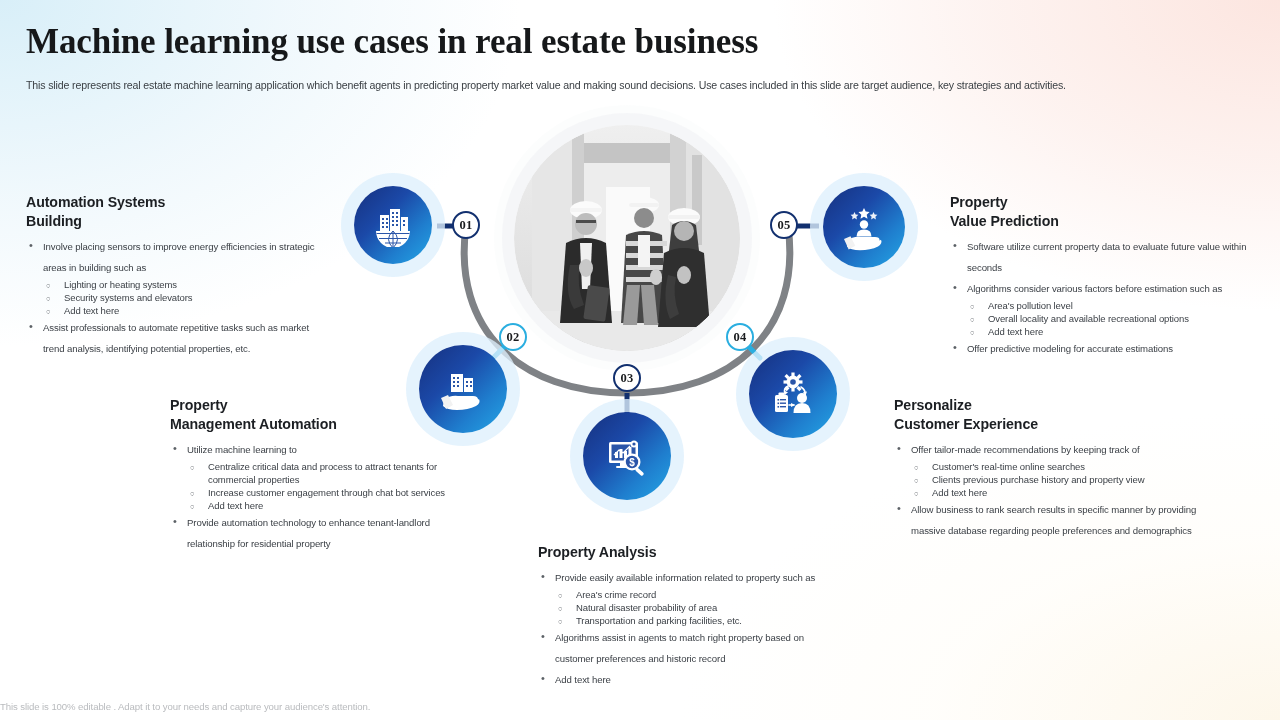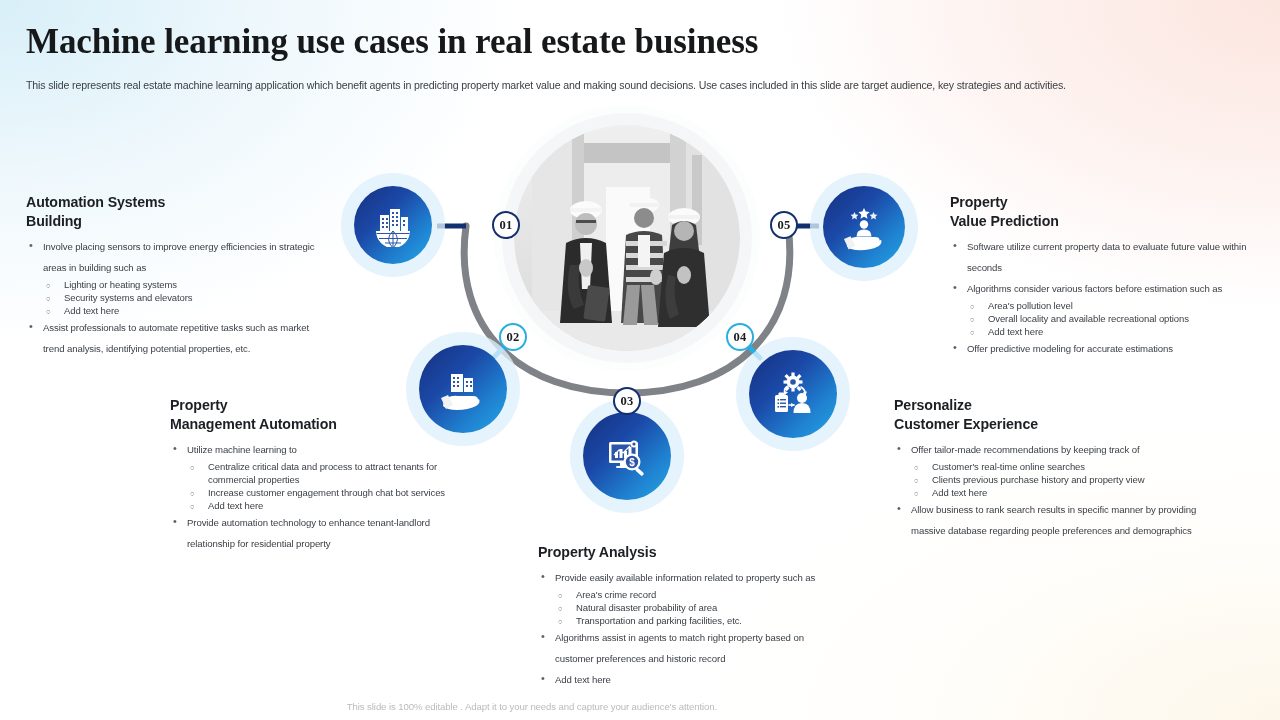--- a/index.html
+++ b/index.html
@@ -82,21 +82,21 @@
     position: relative; padding-left: 21px;
     font-size: 9.5px; color: #3a3f45; line-height: 13px;
     letter-spacing: -0.1px;
   }
   ul.l2 > li::before {
     content: "\25CB"; position: absolute; left: 3px; top: 0.5px;
     font-size: 7.5px; color: #5c6166;
   }
 
   .footer {
-    position: absolute; left: 0; bottom: 8px; width: 1064px; text-align: center;
+    position: absolute; left: 0; bottom: 8px; width: 1064px; text-align: left;
     font-size: 9.6px; color: #b9bbbe; letter-spacing: -0.1px;
   }
 </style>
 </head>
 <body>
 
 <div class="slide">
 
   <div class="title">Machine learning use cases in real estate business</div>
   <div class="subtitle">This slide represents real estate machine learning application which benefit agents in predicting property market value and making sound decisions. Use cases included in this slide are target audience, key strategies and activities.</div>
@@ -207,21 +207,21 @@
       <g stroke="#2a55a8" stroke-width="1" fill="none">
         <path d="M5.5 30.5 h33"></path>
           <path d="M8 35.5 h28"></path>
           <path d="M14 40 h16"></path>
         <path d="M22 28 v17"></path>
         <path d="M22 28 q-9 8 0 17"></path>
         <path d="M22 28 q9 8 0 17"></path>
       </g>
     </svg>
   </div>
-  <div class="badge" style="left:452px; top:211px;margin-left:40px;">01</div>
+  <div class="badge" style="left:452px; top:211px;">01</div>
 
   <div class="node" style="left:419px; top:345px; width:88px; height:88px;">
     <svg width="50" height="50" viewBox="0 0 50 50">
       <g fill="#ffffff">
         <rect x="13" y="10" width="12" height="18"></rect>
         <rect x="26" y="14" width="9" height="14"></rect>
       </g>
       <g fill="#2a55a8">
         <rect x="15" y="13" width="2" height="2"></rect>
           <rect x="19" y="13" width="2" height="2"></rect>
@@ -254,21 +254,21 @@
       <path d="M18 32 h7 v3 h-7z" fill="#ffffff"></path>
       <rect x="14" y="35" width="15" height="2" rx="1" fill="#ffffff"></rect>
       <circle cx="32" cy="13" r="3.5" fill="#ffffff"></circle>
       <circle cx="32" cy="13" r="1.6" fill="#2a55a8"></circle>
       <circle cx="30" cy="31" r="8.5" fill="#ffffff"></circle>
       <circle cx="30" cy="31" r="6.2" fill="#2a55a8"></circle>
       <text x="30" y="35" font-family="Liberation Sans, sans-serif" font-size="10" font-weight="bold" fill="#ffffff" text-anchor="middle">$</text>
       <rect x="35" y="36" width="10" height="3.6" rx="1.8" fill="#ffffff" transform="rotate(42 35 36)"></rect>
     </svg>
   </div>
-  <div class="badge" style="left:613px; top:387px;">03</div>
+  <div class="badge" style="left:613px; top:364px;">03</div>
 
   <div class="node" style="left:749px; top:350px; width:88px; height:88px;">
     <svg width="50" height="50" viewBox="0 0 50 50">
       <g fill="#ffffff">
         <circle cx="25" cy="13" r="6.5"></circle>
         <g>
           <rect x="23.4" y="3.5" width="3.2" height="4"></rect>
             <rect x="23.4" y="18.5" width="3.2" height="4"></rect>
           <rect x="15.5" y="11.4" width="4" height="3.2"></rect>
             <rect x="30.5" y="11.4" width="4" height="3.2"></rect>

